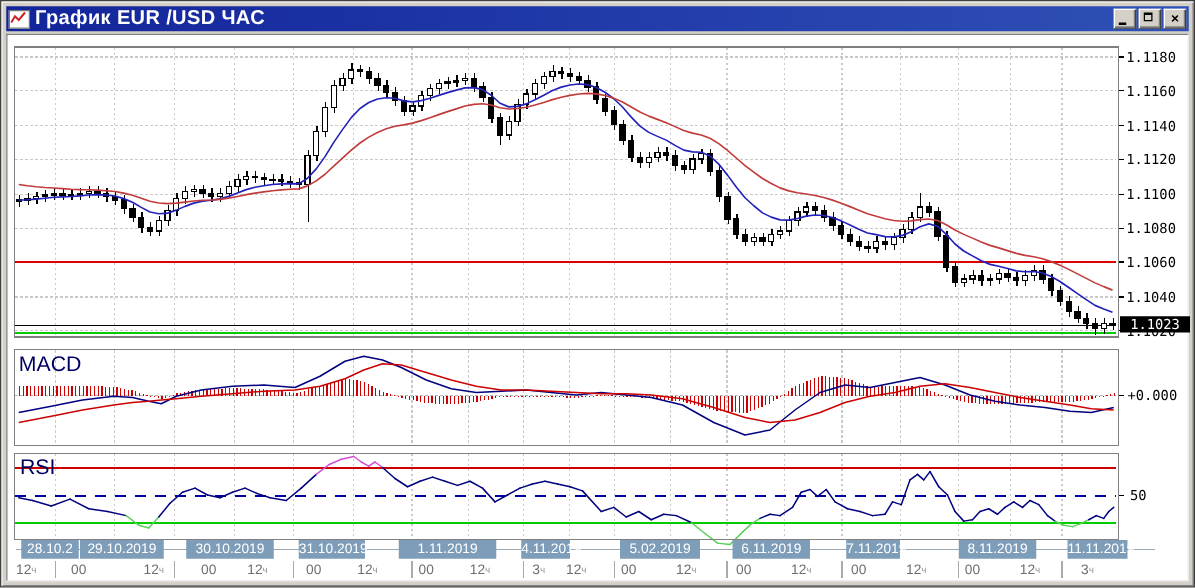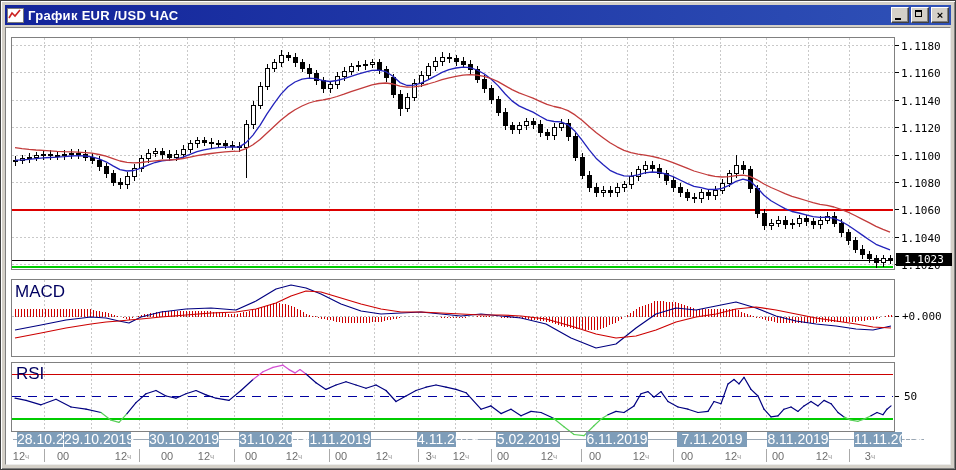--- a/index.html
+++ b/index.html
@@ -3,40 +3,40 @@
 <meta charset="utf-8">
 <style>
   html,body{margin:0;padding:0;background:#9c9c9c;font-family:"Liberation Sans",sans-serif;}
   .window{position:relative;width:956px;height:470px;background:#d4d0c8;
     border:1px solid #404040;box-shadow:inset 1px 1px 0 #ffffff, inset -1px -1px 0 #808080;
     overflow:hidden;box-sizing:border-box;}
   .titlebar{position:absolute;left:4px;top:4px;right:4px;height:20px;z-index:5;
     background:linear-gradient(90deg,#13249a,#2f51b7);display:flex;align-items:center;padding:0 2px;}
   .titlebar .app-icon{width:15px;height:13px;background:#ffffff;border:1px solid #7a7a7a;
     margin-right:4px;flex:0 0 auto;position:relative;}
-  .titlebar .title-text{color:#ffffff;font-weight:bold;font-size:13px;letter-spacing:.3px;
+  .titlebar .title-text{color:#ffffff;font-weight:bold;font-size:16px;letter-spacing:.3px;
     white-space:nowrap;flex:1 1 auto;}
   .win-buttons{display:flex;gap:2px;}
   .win-btn{width:16px;height:14px;background:#d4d0c8;border:1px solid;border-color:#ffffff #404040 #404040 #ffffff;
     box-shadow:inset -1px -1px 0 #808080;position:relative;display:flex;align-items:center;justify-content:center;
     font-size:10px;font-weight:bold;color:#000;line-height:1;cursor:pointer;}
   .min-glyph{position:absolute;left:3px;bottom:2px;width:6px;height:2px;background:#000;}
   .max-glyph{position:absolute;left:3px;top:2px;width:7px;height:7px;border:1px solid #000;border-top-width:2px;box-sizing:border-box;}
   .close-glyph{font-size:11px;font-weight:bold;}
   .frame{position:absolute;left:4px;top:26px;right:4px;bottom:4px;background:#ffffff;
     border:1px solid;border-color:#808080 #ececec #ececec #808080;z-index:0;}
   #chart-svg{position:absolute;left:0;top:0;z-index:1;}
   .ovl{position:absolute;z-index:2;white-space:nowrap;}
   .ema-labels{left:14px;top:37px;font-size:11px;}
   .panel-label{font-size:17px;color:#000060;}
   .axis-mini{font-family:"DejaVu Sans Mono",monospace;font-size:11px;color:#000;}
   .price-badge{left:895px;top:252px;width:56px;height:13px;background:#000;color:#fff;
     font-family:"DejaVu Sans Mono",monospace;font-size:11px;line-height:13px;text-align:center;z-index:3;}
   .date-badge{position:absolute;top:431px;height:15px;line-height:15px;text-align:center;
-    background:#7e9db9;color:#ffffff;font-size:14px;z-index:2;}
+    background:#7e9db9;color:#ffffff;font-size:11px;z-index:2;}
   .time-label{position:absolute;top:449px;transform:translateX(-50%);font-size:11px;color:#6e6e6e;z-index:2;}
   .time-label .unit{font-size:8px;color:#9a9a9a;vertical-align:1px;}
 </style>
 </head>
 <body>
 
 <div class="window">
   <div class="frame"></div>
 
   <svg id="chart-svg" width="956" height="470" viewBox="0 0 956 470">
@@ -801,25 +801,25 @@
   <div class="ovl panel-label" style="left:15px;top:363px;">RSI</div>
   <div class="ovl axis-mini" style="left:901px;top:309px;">+0.000</div>
   <div class="ovl axis-mini" style="left:903px;top:389px;">50</div>
   <div class="ovl price-badge">1.1023</div>
 
   <div id="date-row">
       <div class="date-badge" style="left: 16px; width: 46px;">28.10.2</div>
       <div class="date-badge" style="left: 63px; width: 67px;">29.10.2019</div>
       <div class="date-badge" style="left: 148px; width: 70px;">30.10.2019</div>
       <div class="date-badge" style="left: 238px; width: 53px;">31.10.2019</div>
-      <div class="date-badge" style="left: 308px; width: 62px;">1.11.2019</div>
+      <div class="date-badge" style="left: 318px; width: 78px;">1.11.2019</div>
       <div class="date-badge" style="left: 416px; width: 39px;">4.11.2019</div>
       <div class="date-badge" style="left: 495px; width: 64px;">5.02.2019</div>
       <div class="date-badge" style="left: 585px; width: 62px;">6.11.2019</div>
-      <div class="date-badge" style="left: 676px; width: 70px;">7.11.2019</div>
+      <div class="date-badge" style="left: 676px; width: 43px;">7.11.2019</div>
       <div class="date-badge" style="left: 766px; width: 62px;">8.11.2019</div>
       <div class="date-badge" style="left: 853px; width: 48px;">11.11.2019</div>
     </div>
   <div id="time-row">
       <div class="time-label" style="left: 20px;"><span>12</span><span class="unit">ч</span></div>
       <div class="time-label" style="left: 62px;">00</div>
       <div class="time-label" style="left: 122px;"><span>12</span><span class="unit">ч</span></div>
       <div class="time-label" style="left: 166px;">00</div>
       <div class="time-label" style="left: 205px;"><span>12</span><span class="unit">ч</span></div>
       <div class="time-label" style="left: 250px;">00</div>

